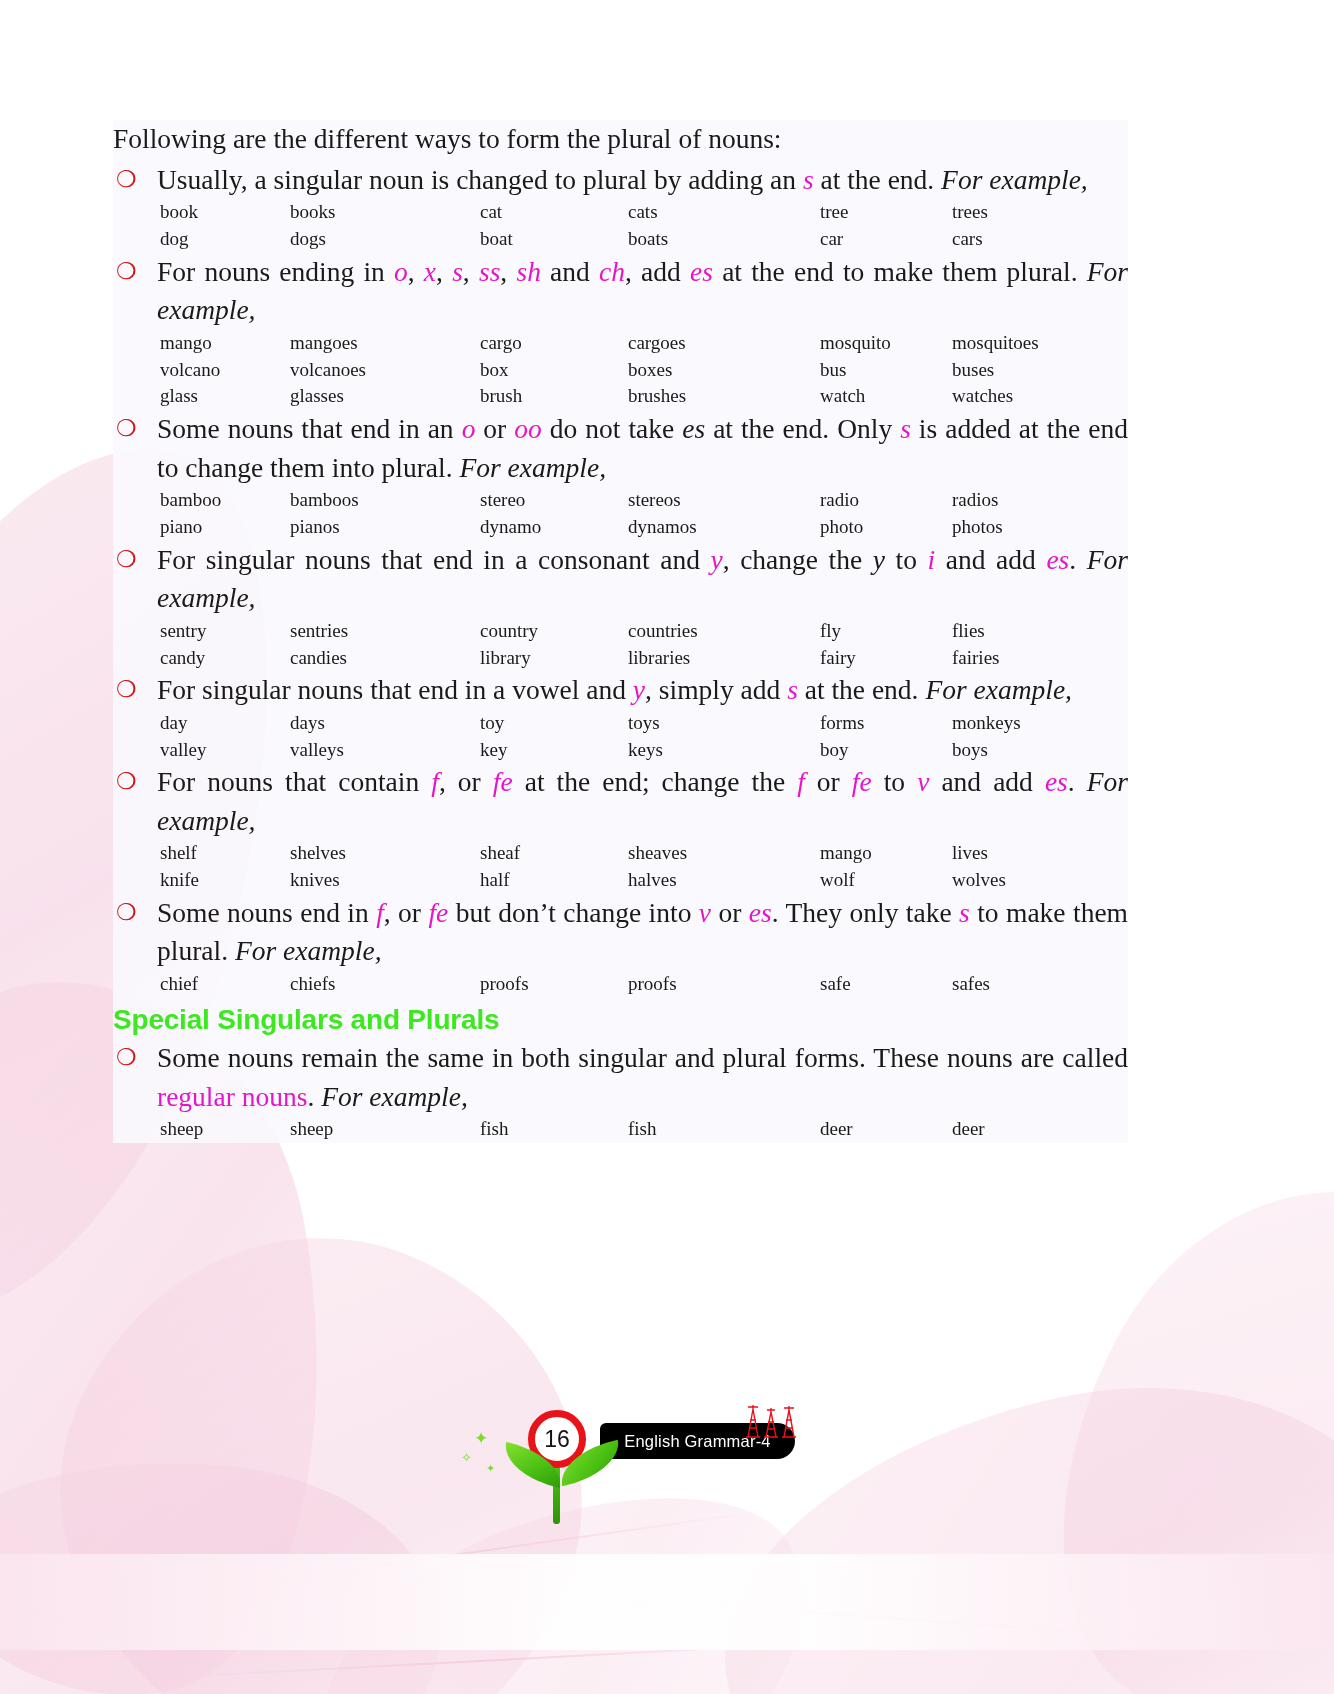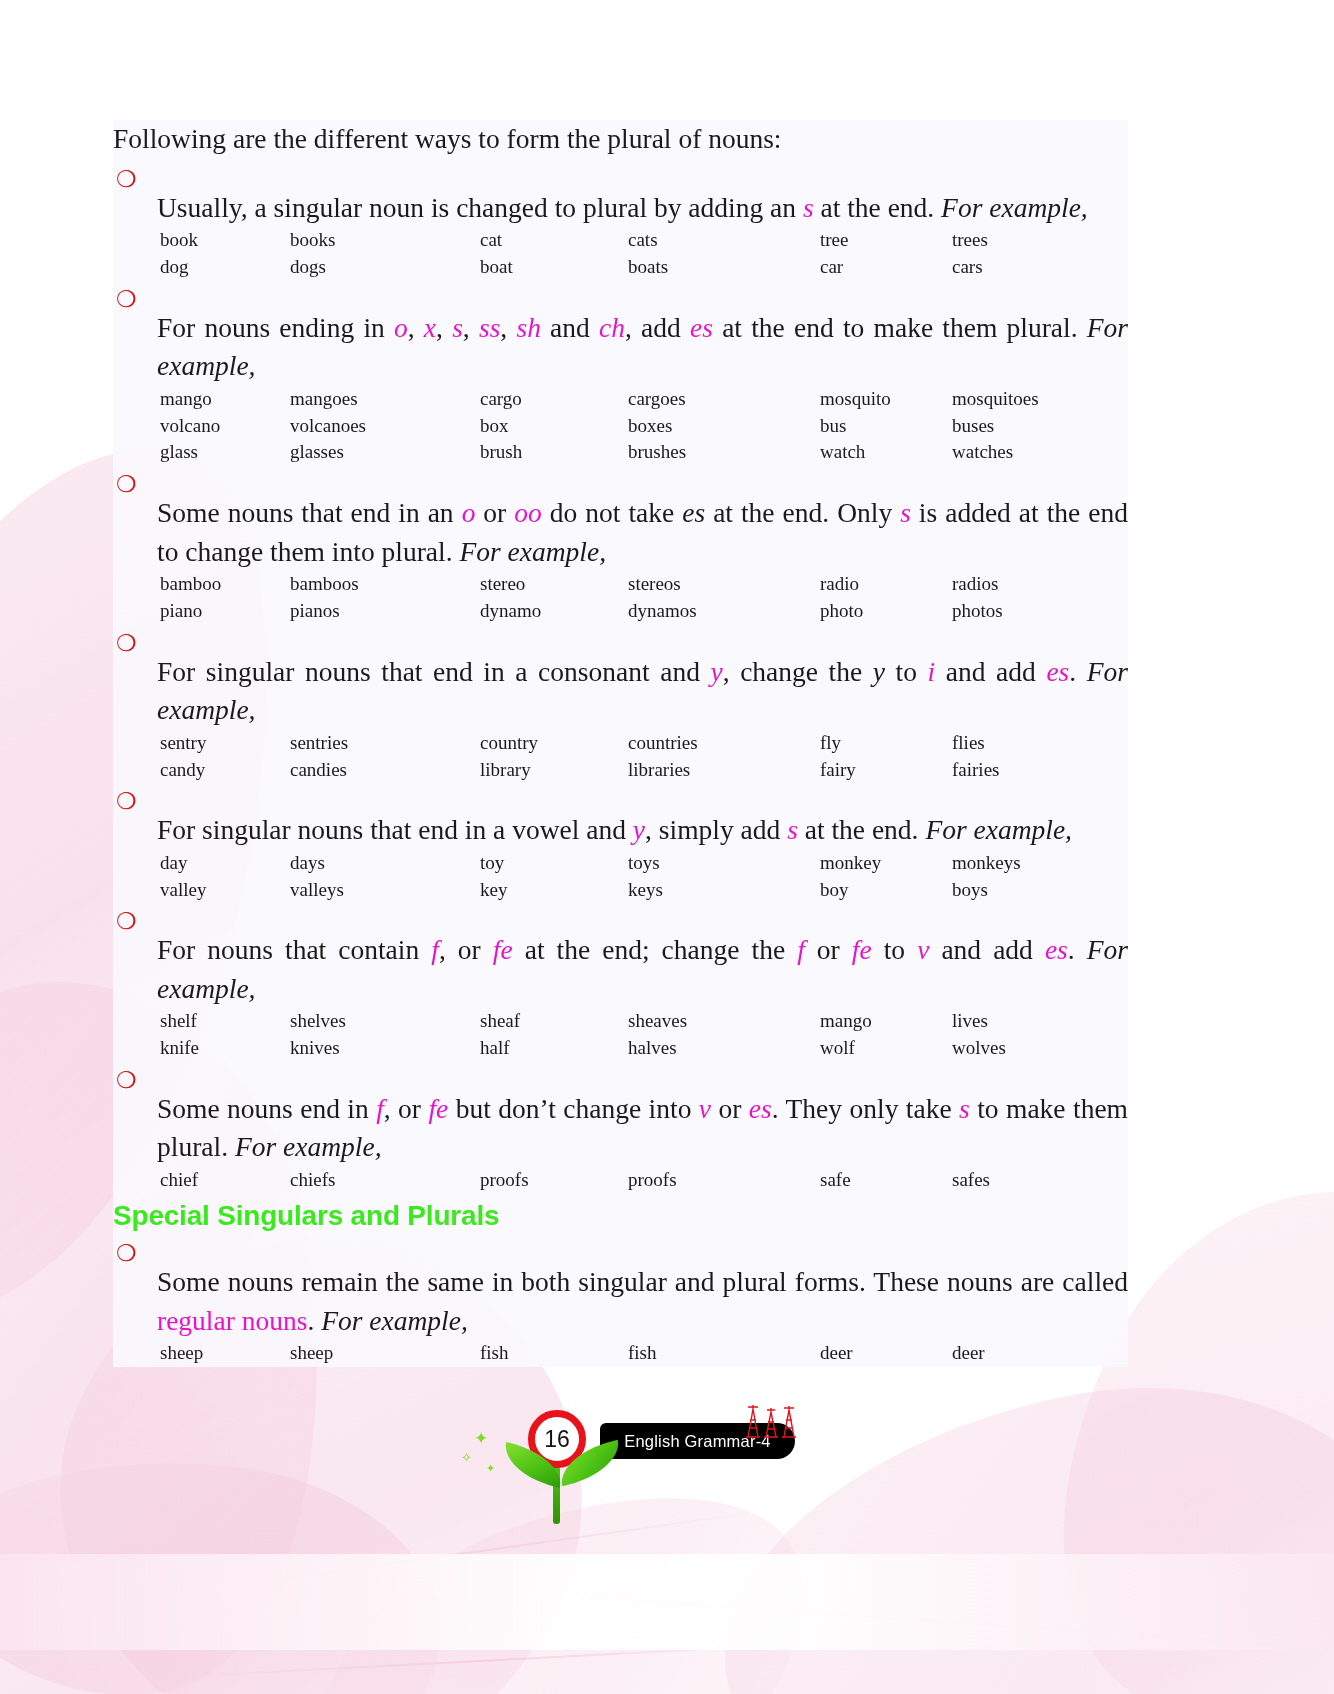--- a/index.html
+++ b/index.html
@@ -120,21 +120,20 @@
     line-height: 1.62;
     font-family: "Liberation Serif", serif;
     text-align: left;
     padding-left: 3px;
     box-sizing: border-box;
   }
   .bullet-text {
     flex: 1;
     text-align: justify;
     text-justify: inter-word;
-    margin-top: 28px;
   }
   .mag {
     color: #e515c9;
     font-style: italic;
   }
   .mag-up {
     color: #e515c9;
     font-style: normal;
   }
   .blk-it {
@@ -379,21 +378,21 @@
         </div>
         <div class="bullet-row">
           <div class="bullet-mark">❍</div>
           <div class="bullet-text"><span>For singular nouns that end in a vowel and </span><span class="mag">y</span><span>, simply add </span><span class="mag">s</span><span> at the end. </span><span class="blk-it">For example,</span></div>
         </div>
         <div class="words">
           <div>day</div>
           <div>days</div>
           <div>toy</div>
           <div>toys</div>
-          <div>monkey</div>
+          <div>forms</div>
           <div>monkeys</div>
           <div>valley</div>
           <div>valleys</div>
           <div>key</div>
           <div>keys</div>
           <div>boy</div>
           <div>boys</div>
         </div>
         <div class="bullet-row">
           <div class="bullet-mark">❍</div>

